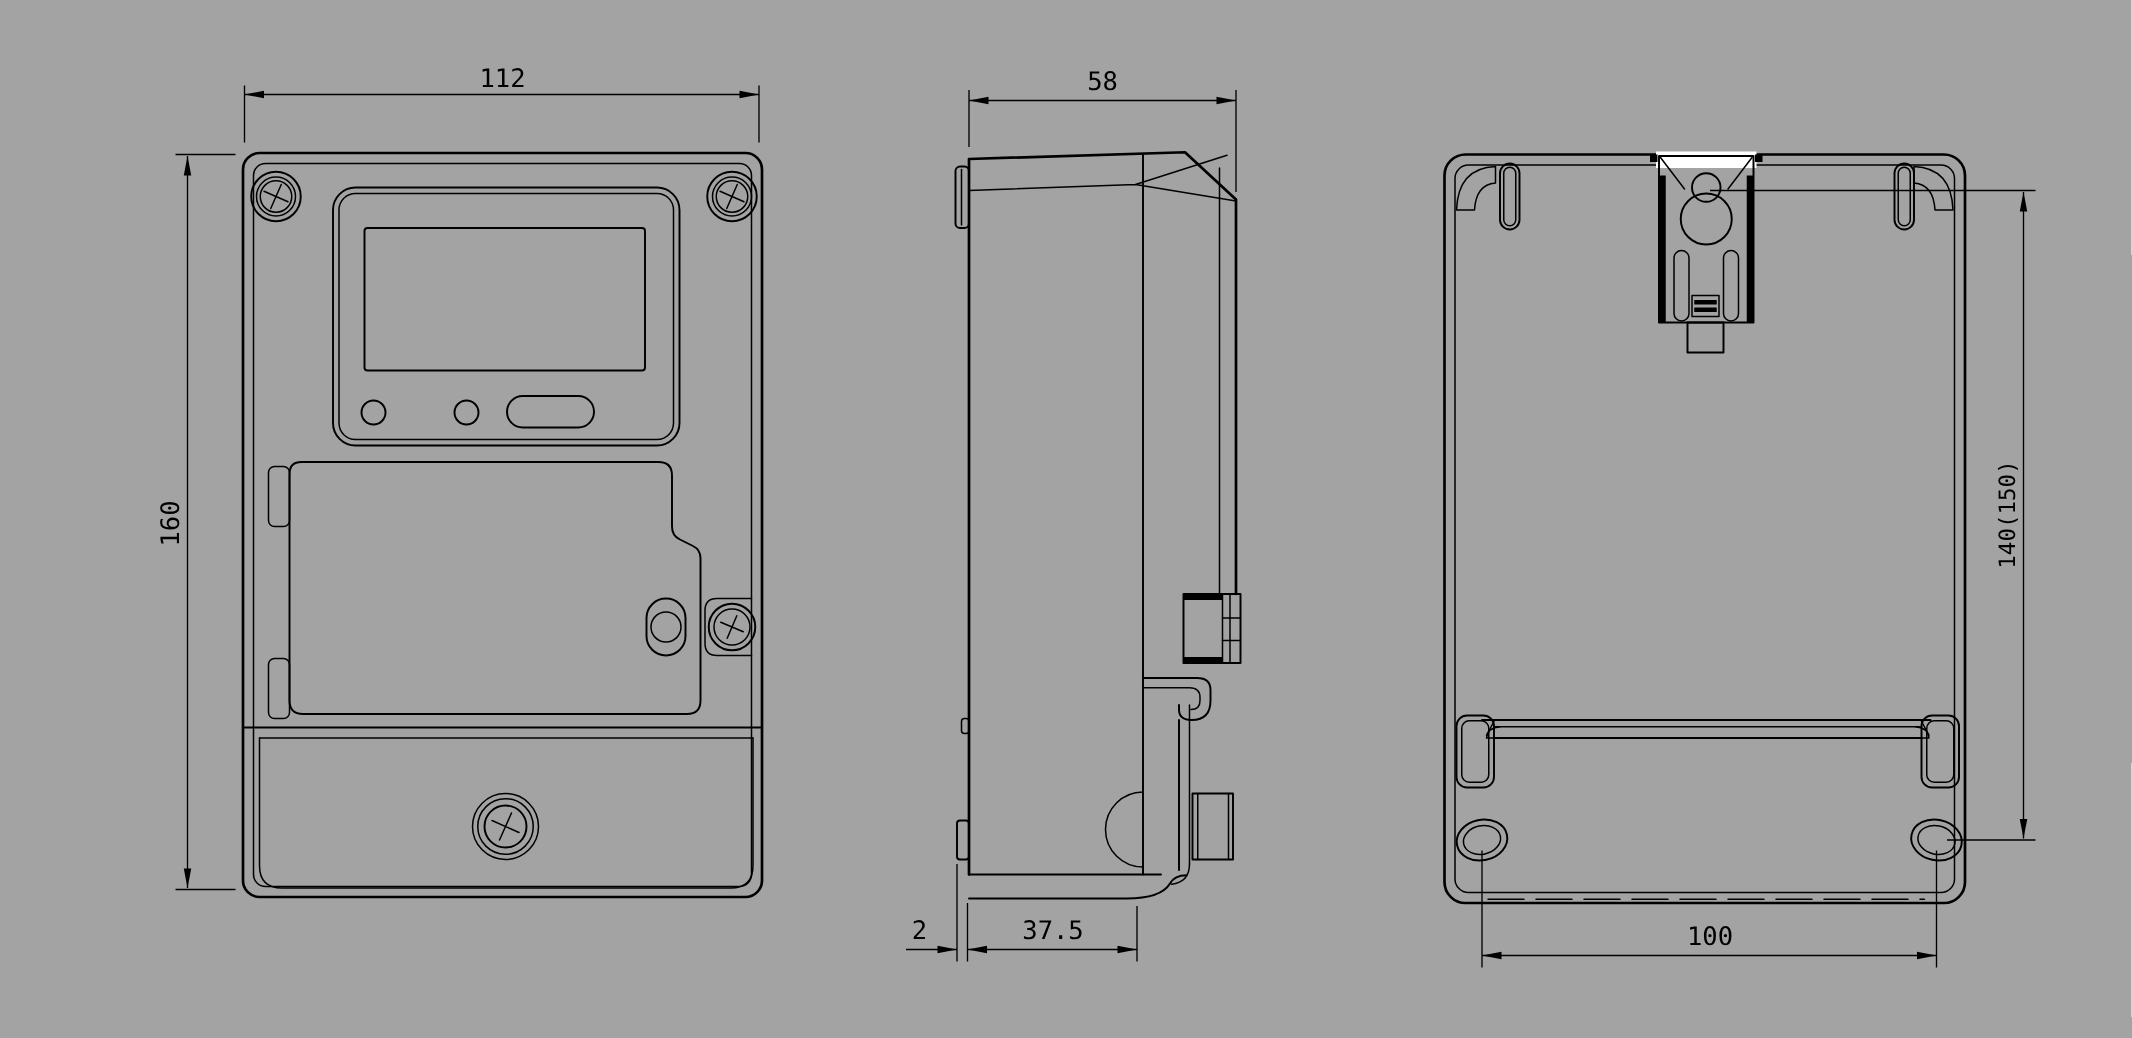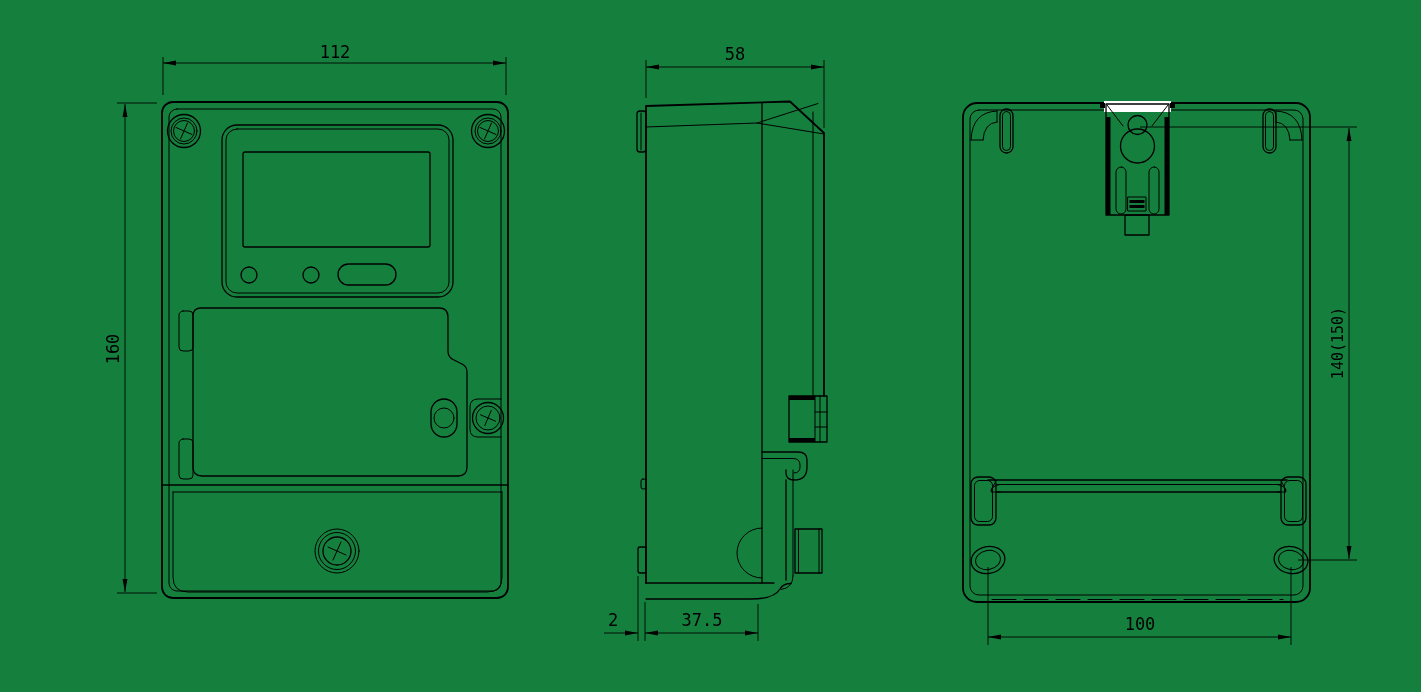--- a/index.html
+++ b/index.html
@@ -1,16 +1,16 @@
 <!DOCTYPE html>
 <html><head>
 <meta charset="utf-8">
 <style>
   html,body{margin:0;padding:0;background:#ffffff;}
-  .canvas{position:relative;width:1421px;height:692px;background:#15803d;overflow:hidden;
+  .canvas{position:relative;width:1421px;height:692px;background:#a3a3a3;overflow:hidden;
           font-family:"DejaVu Sans Mono","Liberation Mono",monospace;}
   svg{display:block;}
   .ol{fill:none;stroke:#000;stroke-width:1.8;stroke-linejoin:round;stroke-linecap:round;}
   .ml{fill:none;stroke:#000;stroke-width:1.3;stroke-linejoin:round;stroke-linecap:round;}
   .tl{fill:none;stroke:#000;stroke-width:1;stroke-linejoin:round;stroke-linecap:round;}
   .dim{fill:none;stroke:#000;stroke-width:0.9;}
   .dtx{font-family:"DejaVu Sans Mono","Liberation Mono",monospace;font-size:17px;fill:#000;text-anchor:middle;}
   .dtx-s{font-size:15px;}
   .blk{fill:#000;stroke:none;}
   .msk{fill:#fff;stroke:none;}

